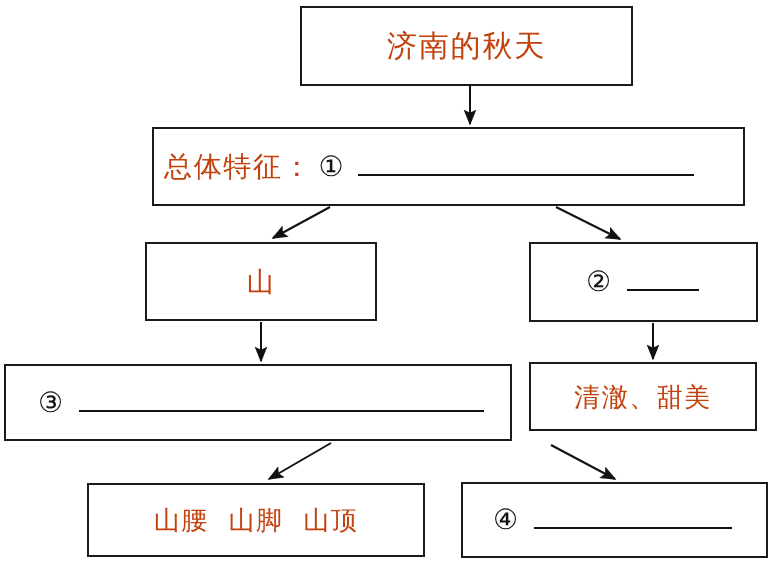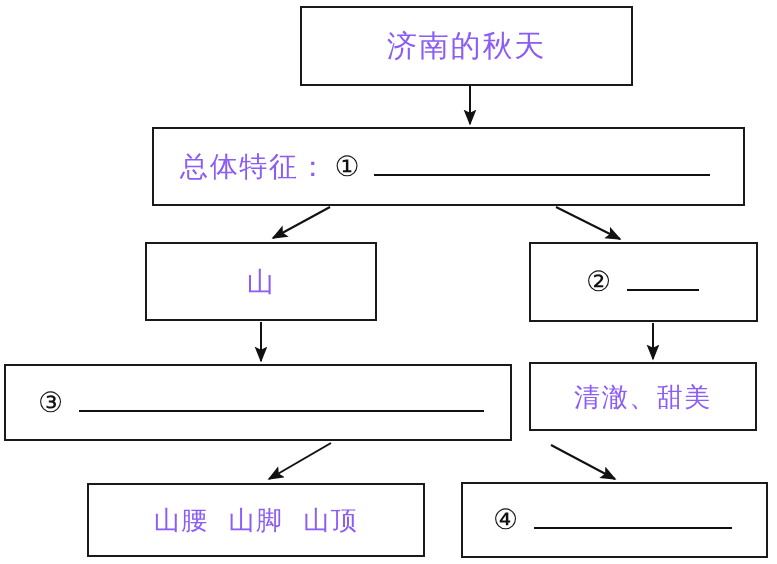--- a/index.html
+++ b/index.html
@@ -34,21 +34,21 @@
     z-index: 2;
   }
   .node.center {
     justify-content: center;
   }
   .node.left {
     justify-content: flex-start;
   }
   .label {
     font-family: "DejaVu Serif", "Liberation Serif", serif;
-    color: #8b5cf6;
+    color: #c2410c;
     letter-spacing: 0.06em;
     white-space: pre;
     line-height: 1;
   }
   .label-lg { font-size: 30px; }
   .label-md { font-size: 27px; }
   .label-sm { font-size: 26px; }
 
   .marker-wrap {
     display: flex;
@@ -57,21 +57,21 @@
   }
   .circled {
     font-family: "DejaVu Serif", "Liberation Serif", serif;
     font-size: 28px;
     color: #111111;
     line-height: 1;
   }
   
   #node-title { left: 300px; top: 6px; width: 333px; height: 80px; }
   
-  #node-overall { left: 152px; top: 127px; width: 593px; height: 79px; padding-left: 26px; }
+  #node-overall { left: 152px; top: 127px; width: 593px; height: 79px; padding-left: 10px; }
   
   #node-mountain { left: 145px; top: 242px; width: 232px; height: 79px; }
   
   #node-two { left: 529px; top: 242px; width: 229px; height: 80px; padding-left: 55px; }
   
   #node-three { left: 4px; top: 364px; width: 508px; height: 77px; padding-left: 32px; }
   
   #node-clear { left: 529px; top: 362px; width: 228px; height: 69px; }
   
   #node-parts { left: 87px; top: 483px; width: 338px; height: 74px; }

